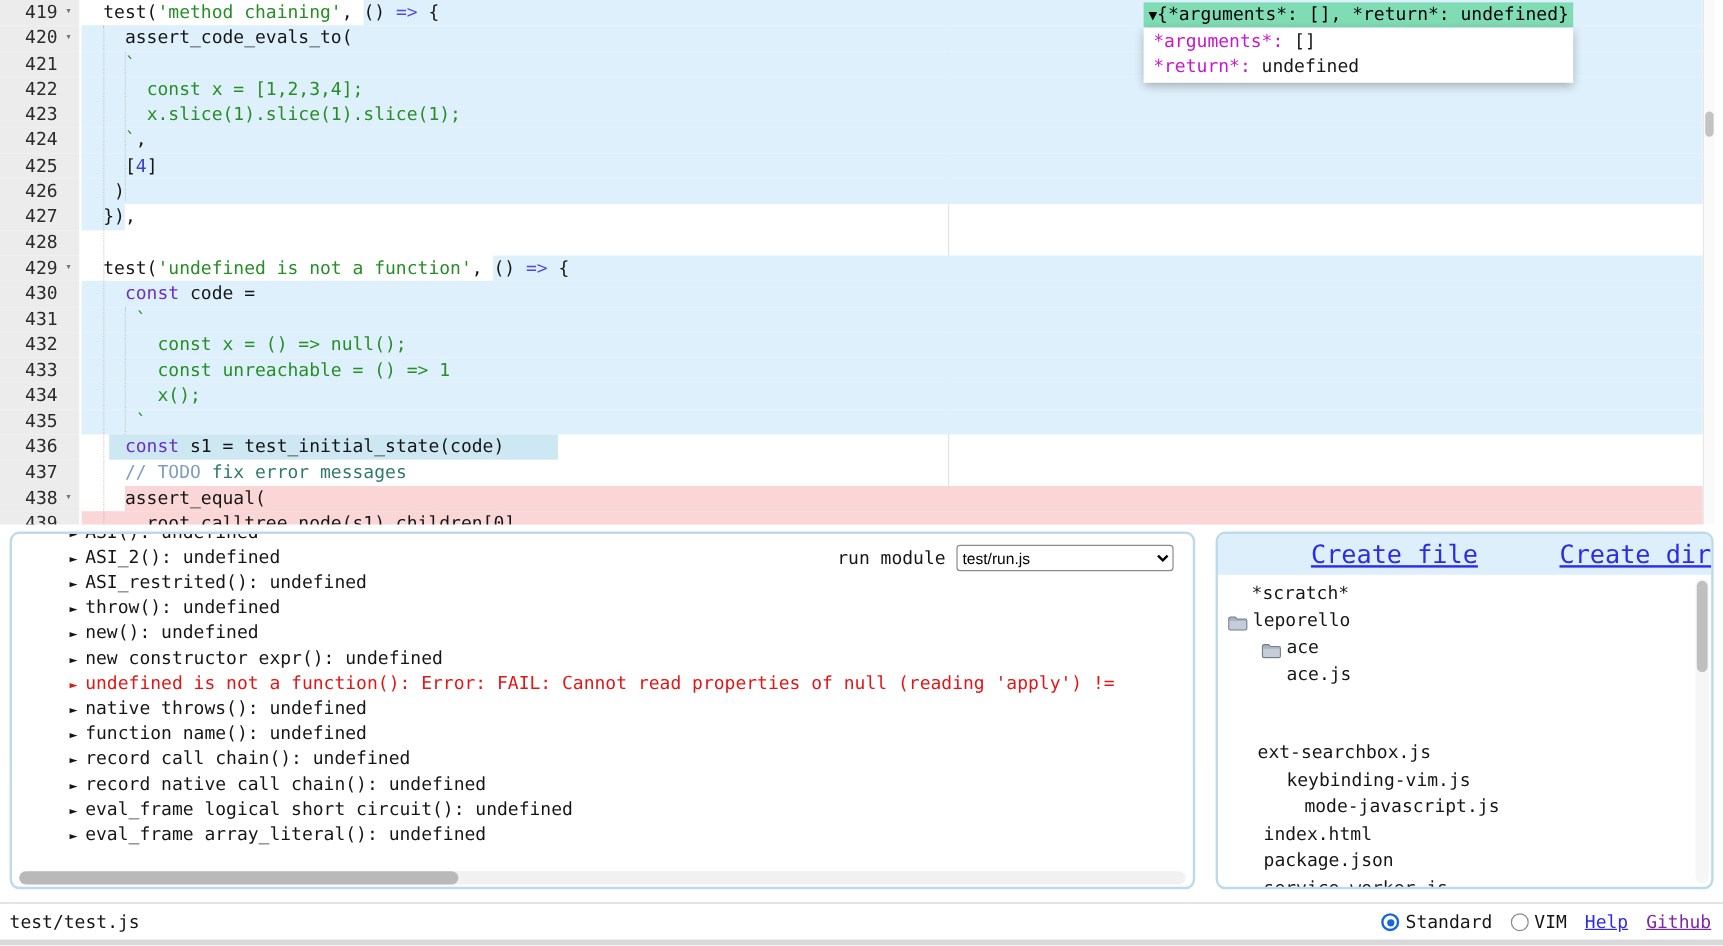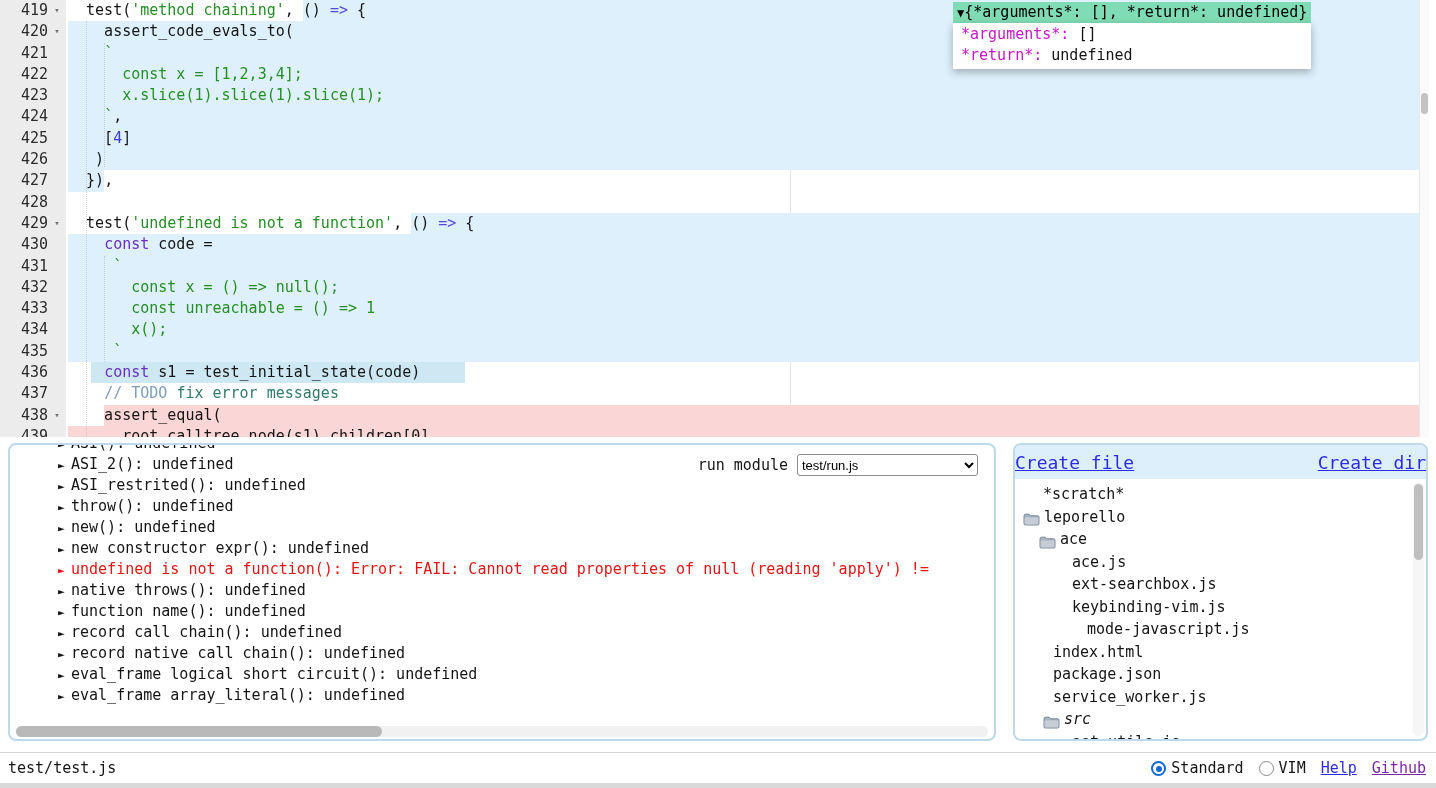--- a/index.html
+++ b/index.html
@@ -49,21 +49,21 @@
   #run-module{position:absolute;top:9px;right:16px;display:flex;align-items:center;gap:9px;font-size:15px;}
   #module-select{width:181px;height:22px;font-family:"Liberation Sans",sans-serif;font-size:13px;
                  border:1px solid #8b8b8b;border-radius:3px;background:#fff;}
   #log-hscroll{position:absolute;left:6px;right:6px;bottom:2px;height:11px;background:#f1f1f1;border-radius:6px;}
   #log-hscroll .thumb{position:absolute;left:0;top:0;height:11px;width:366px;background:#b9b9b9;border-radius:6px;}
 
   
   #file-panel{position:absolute;left:1013px;top:443px;width:415px;height:298px;box-sizing:border-box;
               border:2px solid var(--panel_border);border-radius:8px;background:#fff;overflow:hidden;}
   #file-header{height:34px;background:var(--panel_header);display:flex;align-items:center;
-               justify-content:space-between;gap:68px;font-size:18px;}
+               justify-content:flex-end;gap:68px;font-size:21px;}
   #file-header a{color:var(--link_blue);text-decoration:underline;}
   #tree{padding-top:4px;}
   .tree-row{height:22.5px;line-height:22.5px;font-size:15px;white-space:nowrap;display:flex;align-items:center;}
   .tree-icon{flex:0 0 17px;width:17px;height:13px;margin-right:4px;}
   #file-vscroll{position:absolute;right:2px;top:37px;bottom:3px;width:11px;background:#f6f6f6;border-radius:6px;}
   #file-vscroll .thumb{position:absolute;left:1px;top:2px;width:9px;height:76px;background:#bfbfbf;border-radius:5px;}
 
   
   #status-bar{position:absolute;left:0;top:752px;width:1436px;height:31px;border-top:1px solid #d2d2d2;
               background:#fff;font-size:15px;line-height:31px;}
@@ -344,31 +344,31 @@
       <div class="tree-row" style="padding-left: 28px;">
         <span>*scratch*</span>
       </div>
       <div class="tree-row" style="padding-left: 8px;">
         <span class="tree-icon"><svg width="17" height="13" viewBox="0 0 17 13" xmlns="http://www.w3.org/2000/svg">
             <path d="M1 3 Q1 1.2 2.6 1.2 L6.2 1.2 L7.8 2.8 L14.6 2.8 Q16 2.8 16 4.2 L16 10.8 Q16 12 14.6 12 L2.4 12 Q1 12 1 10.8 Z" fill="#aab5c2" stroke="#6f7d8e" stroke-width="0.9"></path>
             <path d="M1.6 4.6 L15.4 4.6 L15.4 10.6 Q15.4 11.4 14.5 11.4 L2.5 11.4 Q1.6 11.4 1.6 10.6 Z" fill="#c6cdd6"></path>
           </svg></span>
         <span>leporello</span>
       </div>
-      <div class="tree-row" style="padding-left: 24px;">
+      <div class="tree-row" style="padding-left: 36px;">
         <span class="tree-icon"><svg width="17" height="13" viewBox="0 0 17 13" xmlns="http://www.w3.org/2000/svg">
             <path d="M1 3 Q1 1.2 2.6 1.2 L6.2 1.2 L7.8 2.8 L14.6 2.8 Q16 2.8 16 4.2 L16 10.8 Q16 12 14.6 12 L2.4 12 Q1 12 1 10.8 Z" fill="#aab5c2" stroke="#6f7d8e" stroke-width="0.9"></path>
             <path d="M1.6 4.6 L15.4 4.6 L15.4 10.6 Q15.4 11.4 14.5 11.4 L2.5 11.4 Q1.6 11.4 1.6 10.6 Z" fill="#c6cdd6"></path>
           </svg></span>
         <span>ace</span>
       </div>
       <div class="tree-row" style="padding-left: 57px;">
         <span>ace.js</span>
       </div>
-      <div class="tree-row" style="padding-left: 57px;">
+      <div class="tree-row" style="padding-left: 33px; margin-top: 43px;">
         <span>ext-searchbox.js</span>
       </div>
       <div class="tree-row" style="padding-left: 57px;">
         <span>keybinding-vim.js</span>
       </div>
       <div class="tree-row" style="padding-left: 72px;">
         <span>mode-javascript.js</span>
       </div>
       <div class="tree-row" style="padding-left: 38px;">
         <span>index.html</span>

